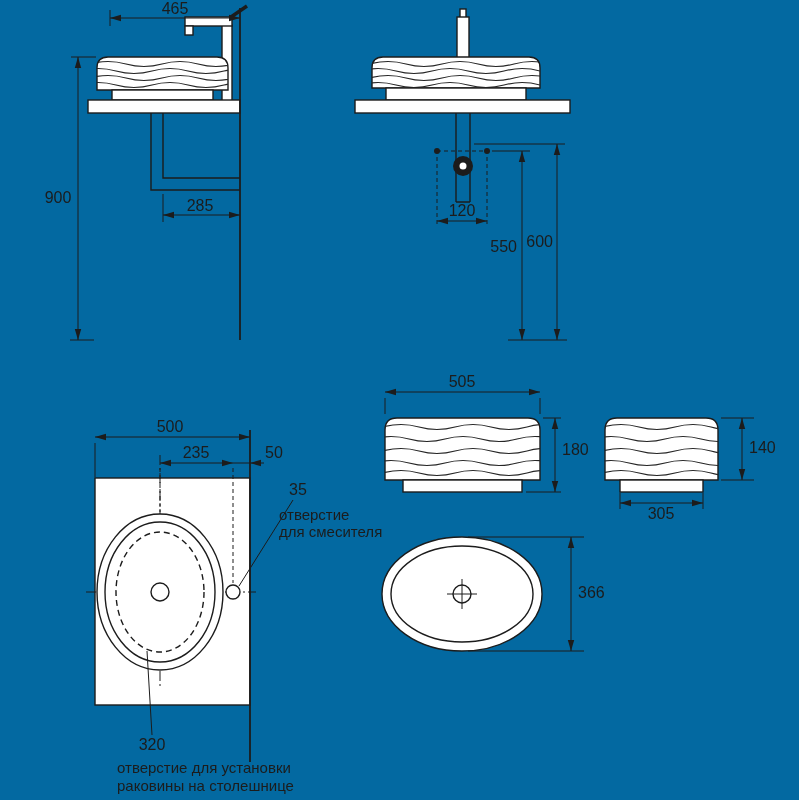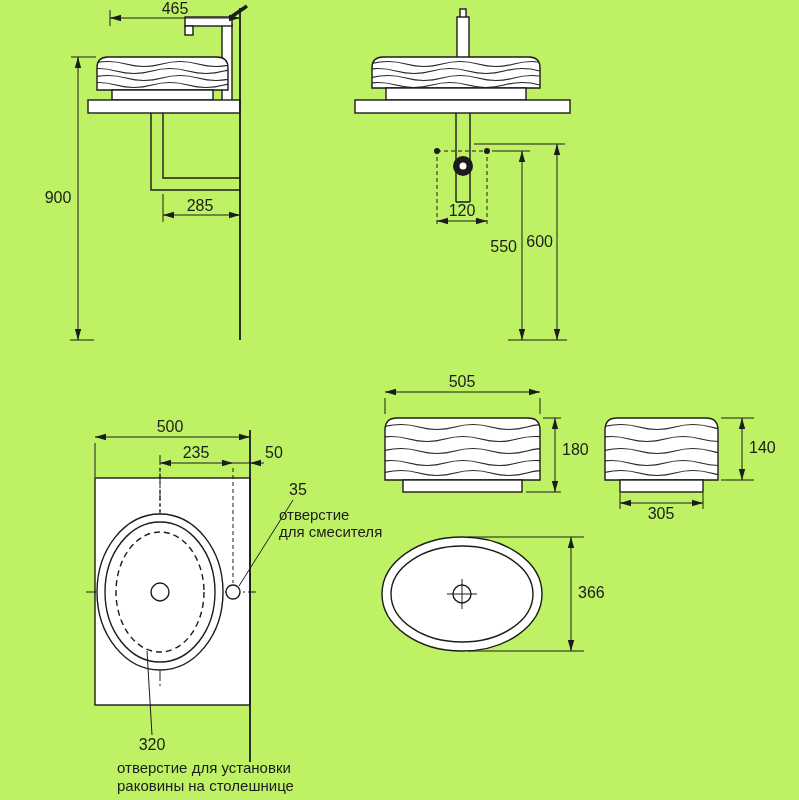--- a/index.html
+++ b/index.html
@@ -1,16 +1,16 @@
 <!DOCTYPE html>
 <html><head>
 <meta charset="utf-8">
 <style>
   html,body{margin:0;padding:0;background:#ffffff;}
-  .page{width:799px;height:800px;background:#bef264;position:relative;overflow:hidden;}
+  .page{width:799px;height:800px;background:#0369a1;position:relative;overflow:hidden;}
   svg{display:block;}
   svg text{font-family:"Liberation Sans",sans-serif;font-size:16px;fill:#1c1c1c;stroke:none;}
   svg text.ann{font-size:15px;}
   .obj{stroke:#1c1c1c;stroke-width:1.4;fill:none;}
   .objf{stroke:#1c1c1c;stroke-width:1.4;fill:#ffffff;}
   .dim{stroke:#1c1c1c;stroke-width:1;fill:none;}
   .ext{stroke:#1c1c1c;stroke-width:1;fill:none;}
   .dash{stroke:#1c1c1c;stroke-width:1;fill:none;stroke-dasharray:4 3;}
   .cline{stroke:#1c1c1c;stroke-width:1;fill:none;stroke-dasharray:10 3 2 3;}
   .tex{stroke:#262626;stroke-width:1.2;fill:none;}

